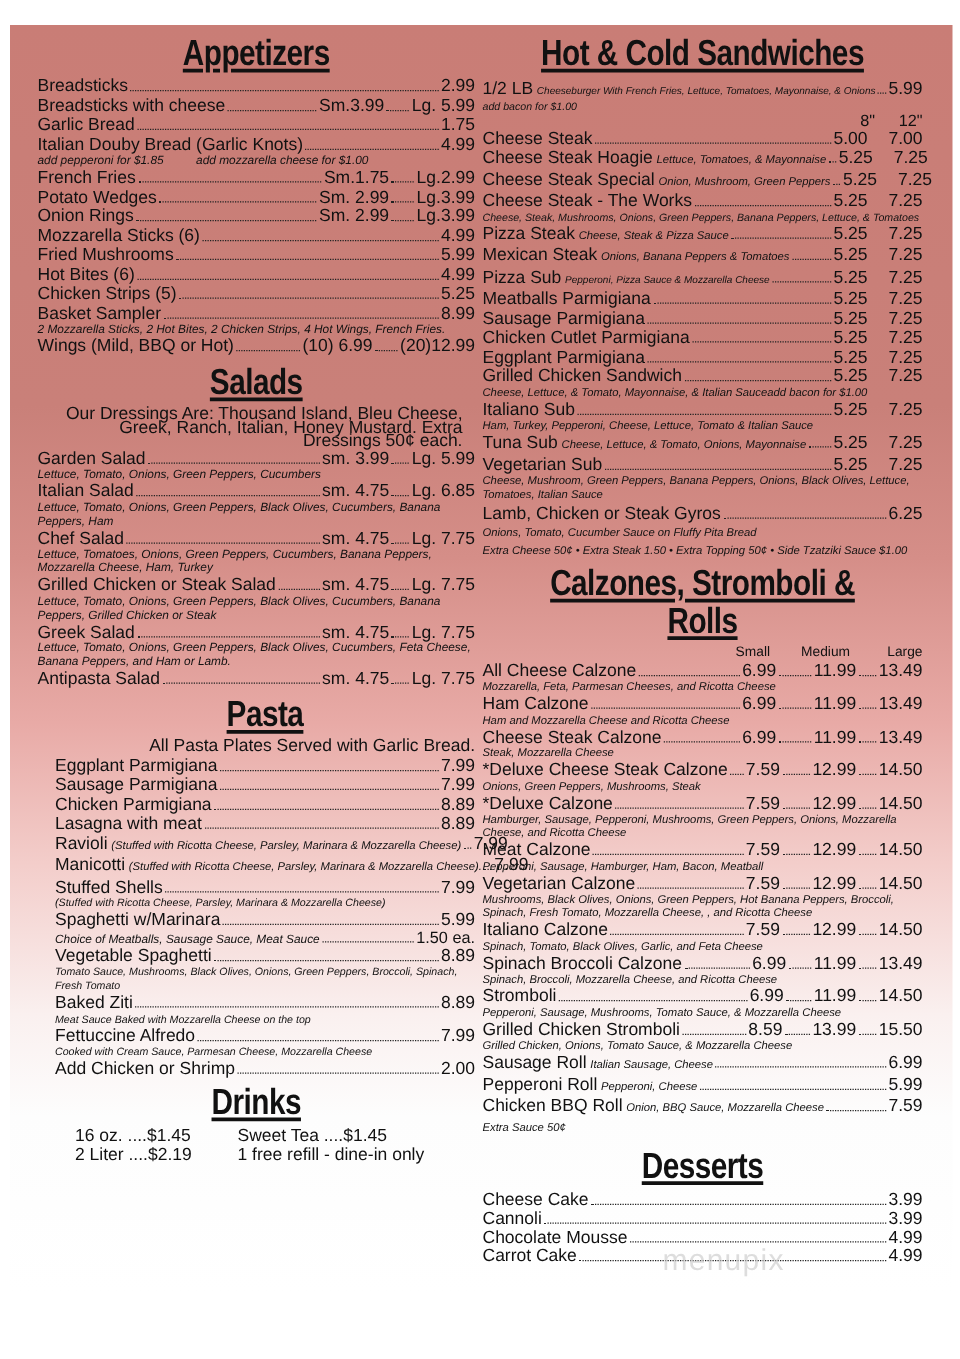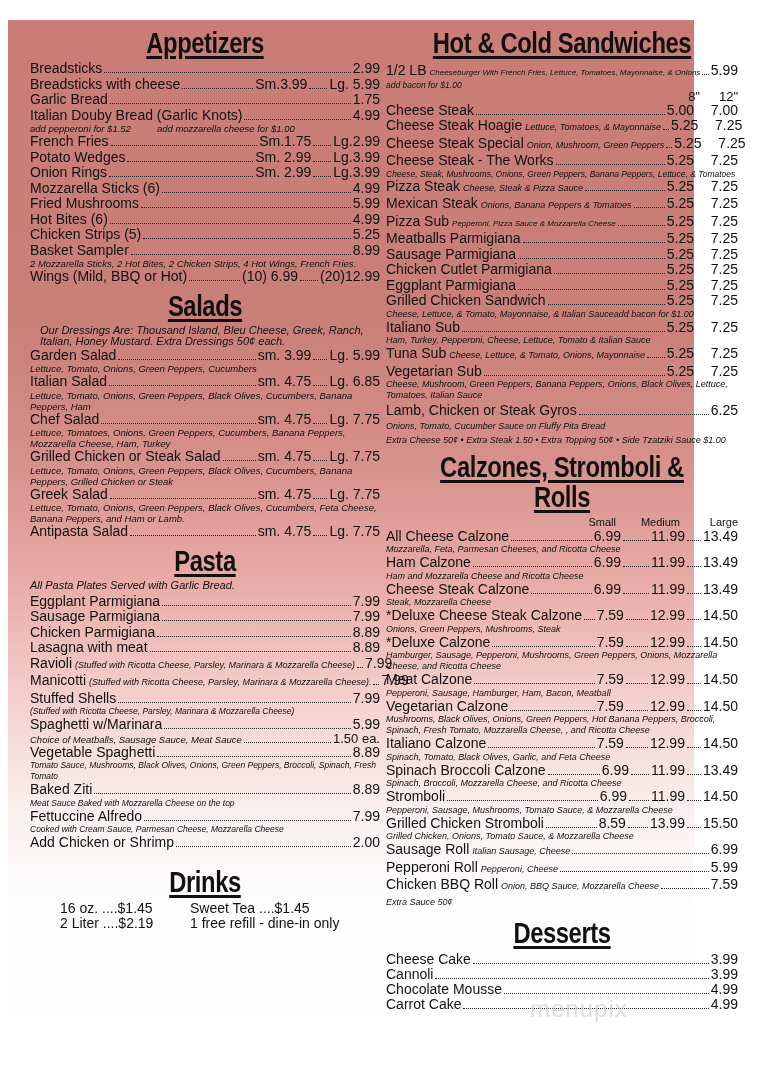--- a/index.html
+++ b/index.html
@@ -1,32 +1,32 @@
 <!DOCTYPE html>
 <html><head>
 <meta charset="utf-8">
 <style>
   html,body{margin:0;padding:0;background:#ffffff;}
   body{width:768px;height:1087px;position:relative;overflow:hidden;font-family:"Liberation Sans",sans-serif;color:#111;}
-  .panel{position:absolute;left:8px;top:20px;width:686px;height:1015px;
+  .panel{position:absolute;left:8px;top:20px;width:754px;height:1015px;
     background:linear-gradient(180deg,#c97d76 0%,#c98079 30%,#d58e88 42%,#e8aaa6 55%,#f3cdca 66%,#faf0ef 78%,#fdfdfd 86%,#ffffff 100%);}
   .col{position:absolute;top:0;}
   .col-left{left:22px;width:350px;}
   .col-right{left:378px;width:352px;}
   .title{font-family:"Liberation Sans",sans-serif;font-weight:bold;font-stretch:condensed;text-align:center;
     font-size:29px;line-height:30px;letter-spacing:-0.5px;transform:scaleX(0.82);transform-origin:center;margin:0;}
   .title span{text-decoration:underline;text-decoration-thickness:3px;text-underline-offset:3px;}
   .row{display:flex;align-items:baseline;font-size:14px;line-height:15.5px;white-space:nowrap;}
   .row .name{flex:0 0 auto;}
   .row .inl{font-style:italic;font-size:9px;margin-left:3px;}
   .row .dots{flex:1 1 auto;border-bottom:1.5px dotted #222;margin:0 2px 3px 2px;min-width:6px;}
   .row .p{flex:0 0 auto;}
   .row .p2{flex:0 0 auto;min-width:44px;text-align:right;}
   .desc{font-style:italic;font-size:9.5px;line-height:11px;}
-  .note{font-style:italic;font-size:11px;line-height:11px;text-align:left;}
+  .note{font-size:14px;line-height:11px;text-align:right;}
   .sizehdr{display:flex;justify-content:flex-end;font-size:13px;line-height:13px;}
   .sizehdr span{display:inline-block;text-align:right;}
   .drinks{display:flex;font-size:14px;line-height:15px;margin-top:4px;}
   .watermark{position:absolute;left:530px;top:995px;font-size:24px;color:#c8c8c8;letter-spacing:1px;opacity:0.6;}
 </style>
 </head>
 <body>
 
 <div class="panel">
 
@@ -51,21 +51,21 @@
             <span class="name">Garlic Bread</span>
             <span class="dots"></span>
             <span class="p">1.75</span>
           </div>
         <div class="row">
             <span class="name">Italian Douby Bread (Garlic Knots)</span>
             <span class="dots"></span>
             <span class="p">4.99</span>
           </div>
         <div class="desc" style="display:flex;gap:26px;">
-            <span>add pepperoni for $1.52</span>
+            <span>add pepperoni for $1.85</span>
             <span>add mozzarella cheese for $1.00</span>
           </div>
         <div class="row">
             <span class="name">French Fries</span>
             <span class="dots"></span>
             <span class="p">Sm.1.75</span>
             <span class="dots" style="flex:0 0 18px"></span>
             <span class="p">Lg.2.99</span>
           </div>
         <div class="row">
@@ -163,21 +163,21 @@
       <div class="desc">Lettuce, Tomato, Onions, Green Peppers, Black Olives, Cucumbers, Feta Cheese,  Banana Peppers, and Ham or Lamb.</div>
       <div class="row">
           <span class="name">Antipasta Salad</span>
           <span class="dots"></span>
           <span class="p">sm. 4.75</span>
           <span class="dots" style="flex:0 0 14px"></span>
           <span class="p">Lg. 7.75</span>
         </div>
     </div>
 
-    <div style="margin-top:6px;">
+    <div style="margin-top:6px;margin-left:14px;">
       <div class="title"><span>Pasta</span></div>
       <div class="note" style="margin:4px 0 3px 0;">All Pasta Plates Served with Garlic Bread.</div>
       <div class="row">
           <span class="name">Eggplant Parmigiana</span>
           <span class="dots"></span>
           <span class="p">7.99</span>
         </div>
       <div class="row">
           <span class="name">Sausage Parmigiana</span>
           <span class="dots"></span>
@@ -239,21 +239,21 @@
           <span class="p">7.99</span>
         </div>
       <div class="desc" style="font-size:8.5px;">Cooked with Cream Sauce, Parmesan Cheese, Mozzarella Cheese</div>
       <div class="row">
           <span class="name">Add Chicken or Shrimp</span>
           <span class="dots"></span>
           <span class="p">2.00</span>
         </div>
     </div>
 
-    <div style="margin-top:16px;">
+    <div style="margin-top:4px;">
       <div class="title"><span>Drinks</span></div>
       <div class="drinks" style="padding-left:30px;">
         <div style="width:130px;">
           <div>16 oz. ....$1.45</div>
           <div>2 Liter ....$2.19</div>
         </div>
         <div>
           <div>Sweet Tea ....$1.45</div>
           <div>1 free refill - dine-in only</div>
         </div>

